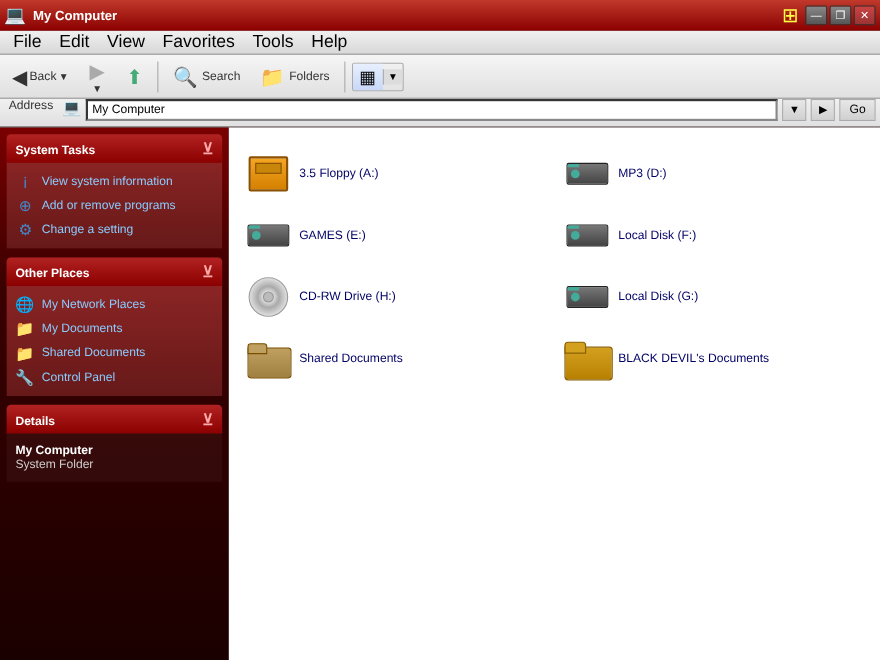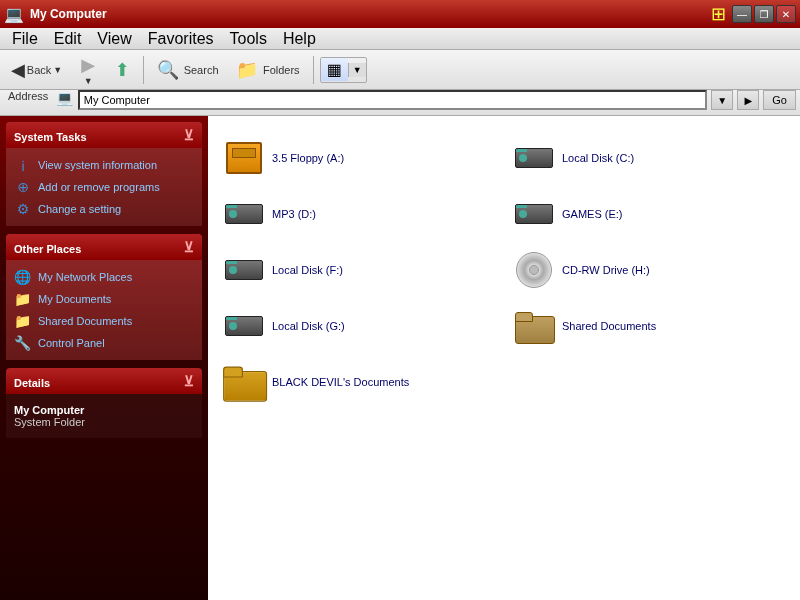--- a/index.html
+++ b/index.html
@@ -347,69 +347,61 @@
   <div id="files-area">
     <div class="files-grid">
 
       <div class="file-item">
         <div class="file-icon">
           <div class="icon-floppy"></div>
         </div>
         <span class="file-label">3.5 Floppy (A:)</span>
       </div>
 
+
       <div class="file-item">
         <div class="file-icon">
           <div class="icon-hd-small">
               <div class="hd-stripe"></div>
             </div>
         </div>
-        <span class="file-label">Local Disk (C:)</span>
+        <span class="file-label">MP3 (D:)</span>
       </div>
 
       <div class="file-item">
         <div class="file-icon">
           <div class="icon-hd-small">
               <div class="hd-stripe"></div>
             </div>
         </div>
-        <span class="file-label">MP3 (D:)</span>
+        <span class="file-label">GAMES (E:)</span>
       </div>
 
       <div class="file-item">
         <div class="file-icon">
           <div class="icon-hd-small">
               <div class="hd-stripe"></div>
             </div>
         </div>
-        <span class="file-label">GAMES (E:)</span>
+        <span class="file-label">Local Disk (F:)</span>
+      </div>
+
+      <div class="file-item">
+        <div class="file-icon">
+          <div class="icon-cdrom"></div>
+        </div>
+        <span class="file-label">CD-RW Drive (H:)</span>
       </div>
 
       <div class="file-item">
         <div class="file-icon">
           <div class="icon-hd-small">
               <div class="hd-stripe"></div>
             </div>
         </div>
-        <span class="file-label">Local Disk (F:)</span>
-      </div>
-
-      <div class="file-item">
-        <div class="file-icon">
-          <div class="icon-cdrom"></div>
-        </div>
-        <span class="file-label">CD-RW Drive (H:)</span>
-      </div>
-
-      <div class="file-item">
-        <div class="file-icon">
-          <div class="icon-hd-small">
-              <div class="hd-stripe"></div>
-            </div>
-        </div>
         <span class="file-label">Local Disk (G:)</span>
       </div>
 
       <div class="file-item">
         <div class="file-icon">
           <div class="icon-folder-shared"></div>
         </div>
         <span class="file-label">Shared Documents</span>
       </div>
 

